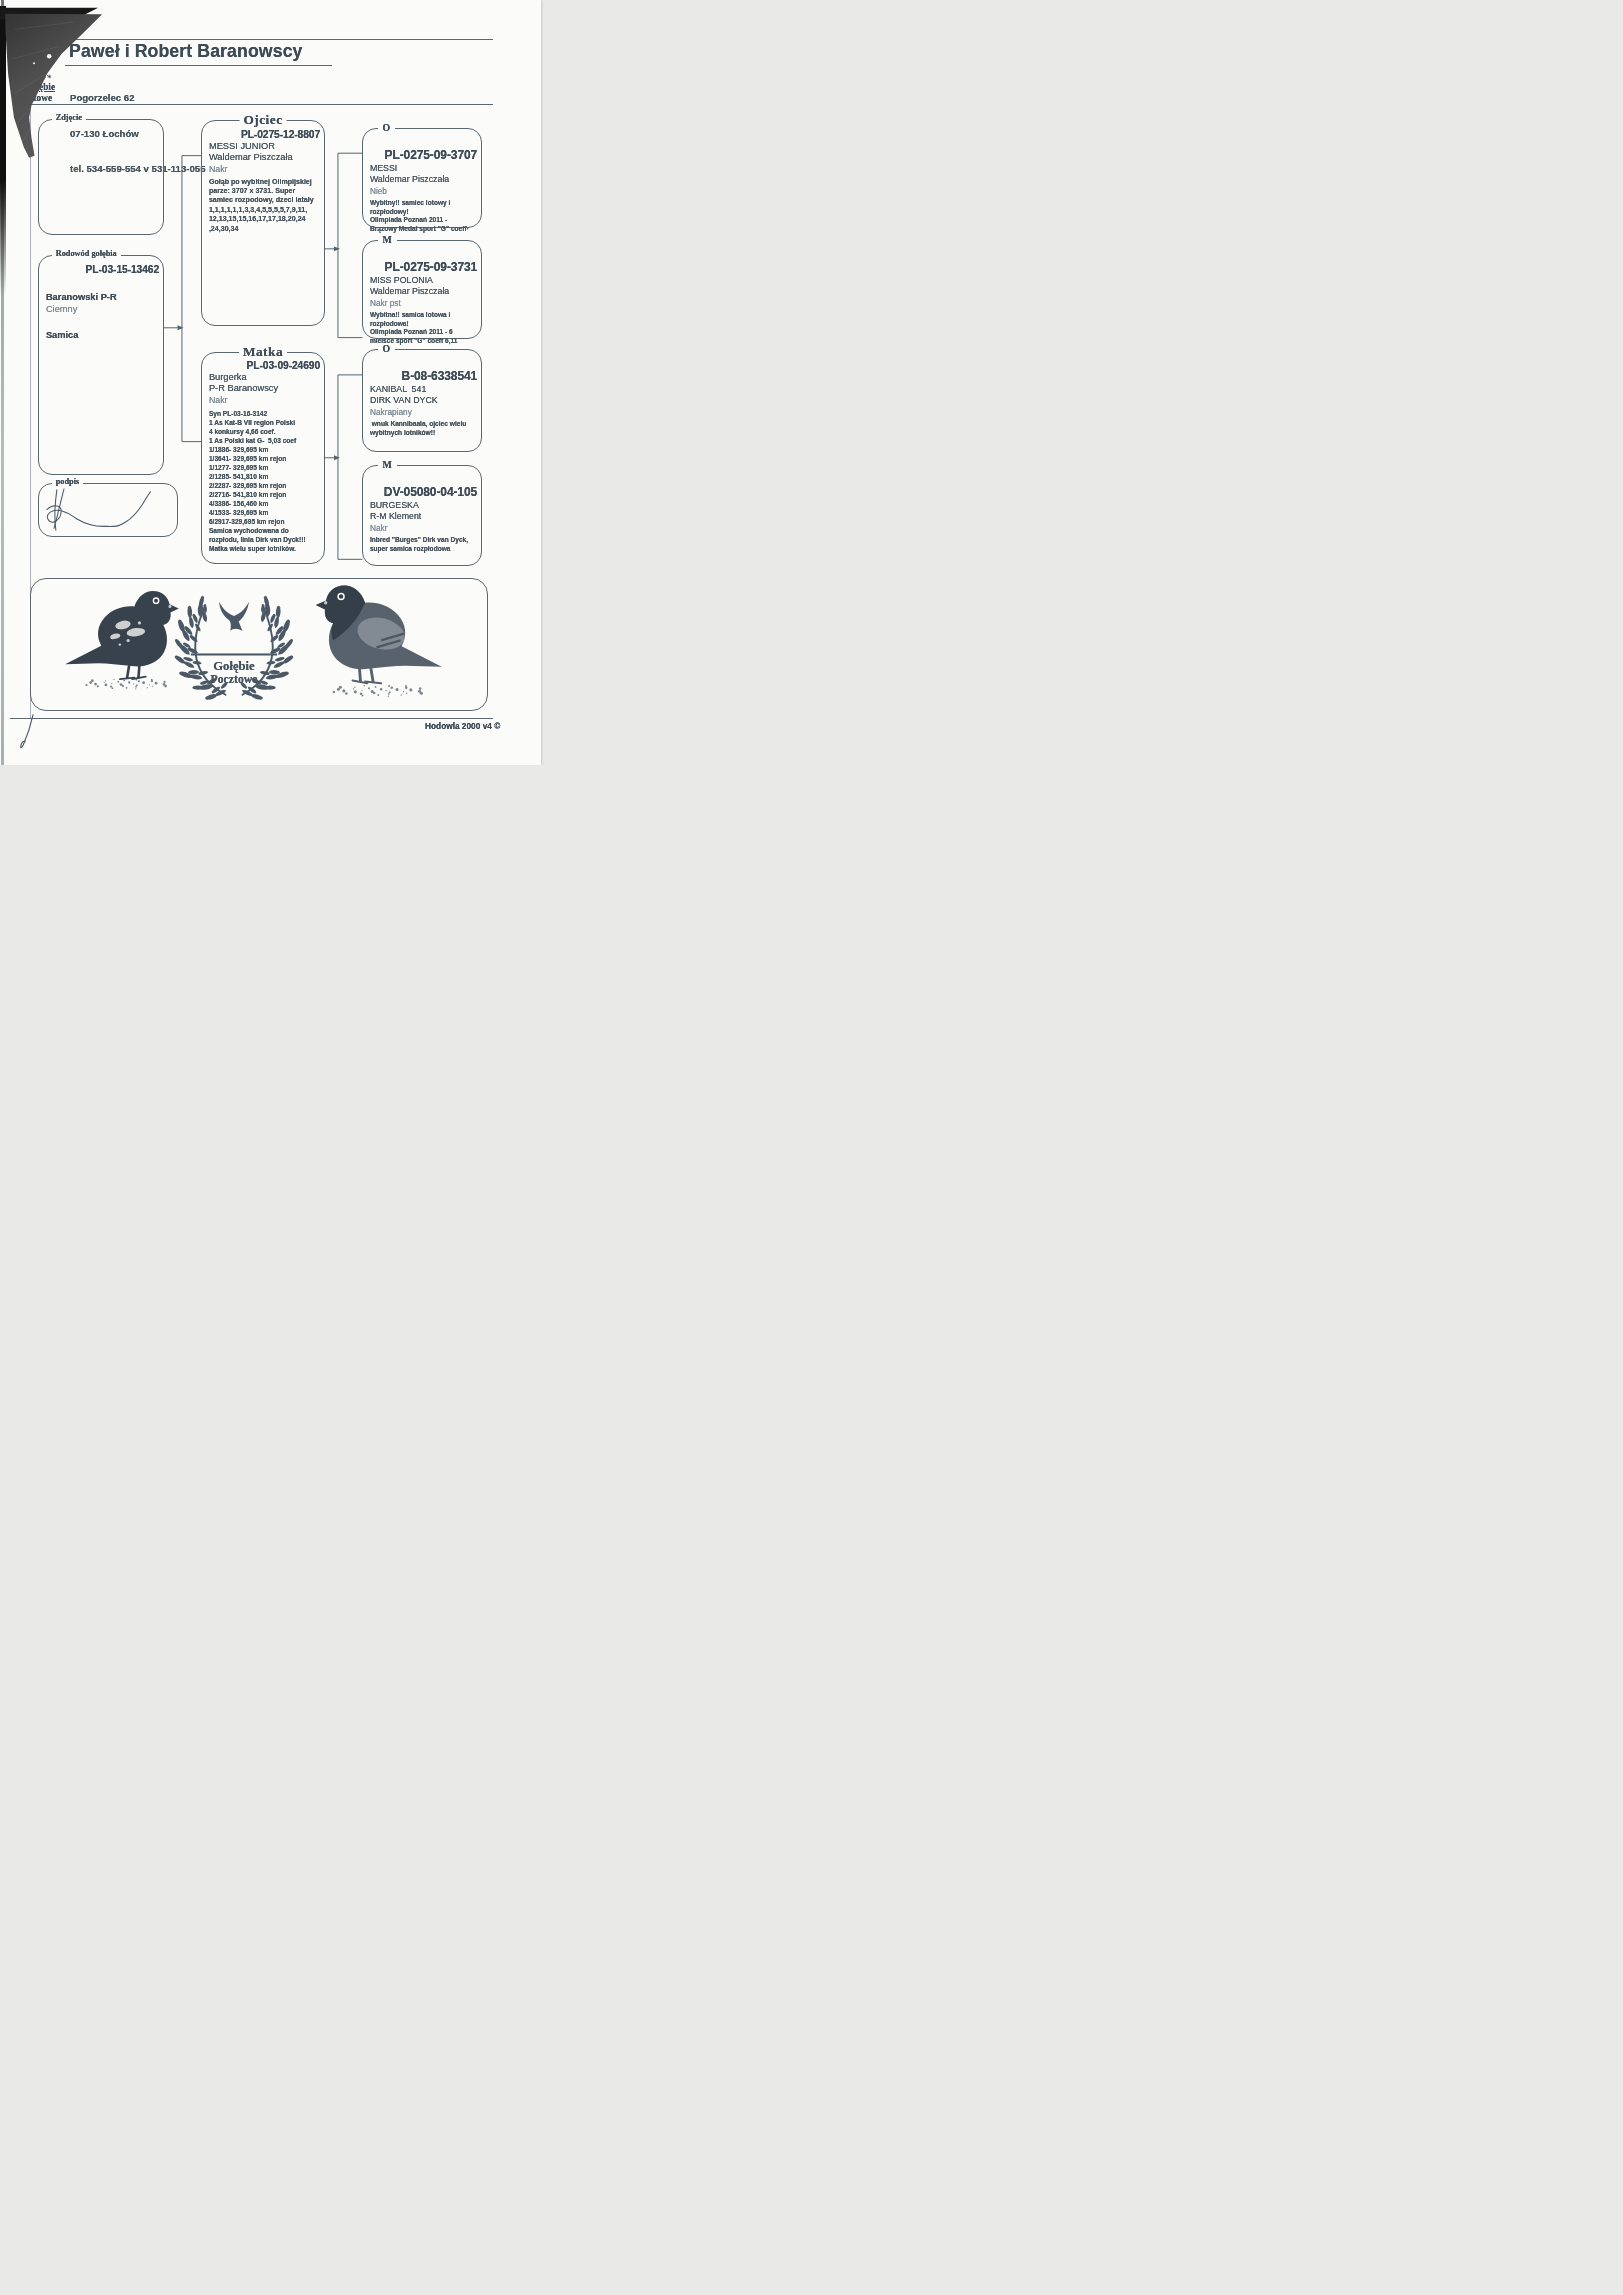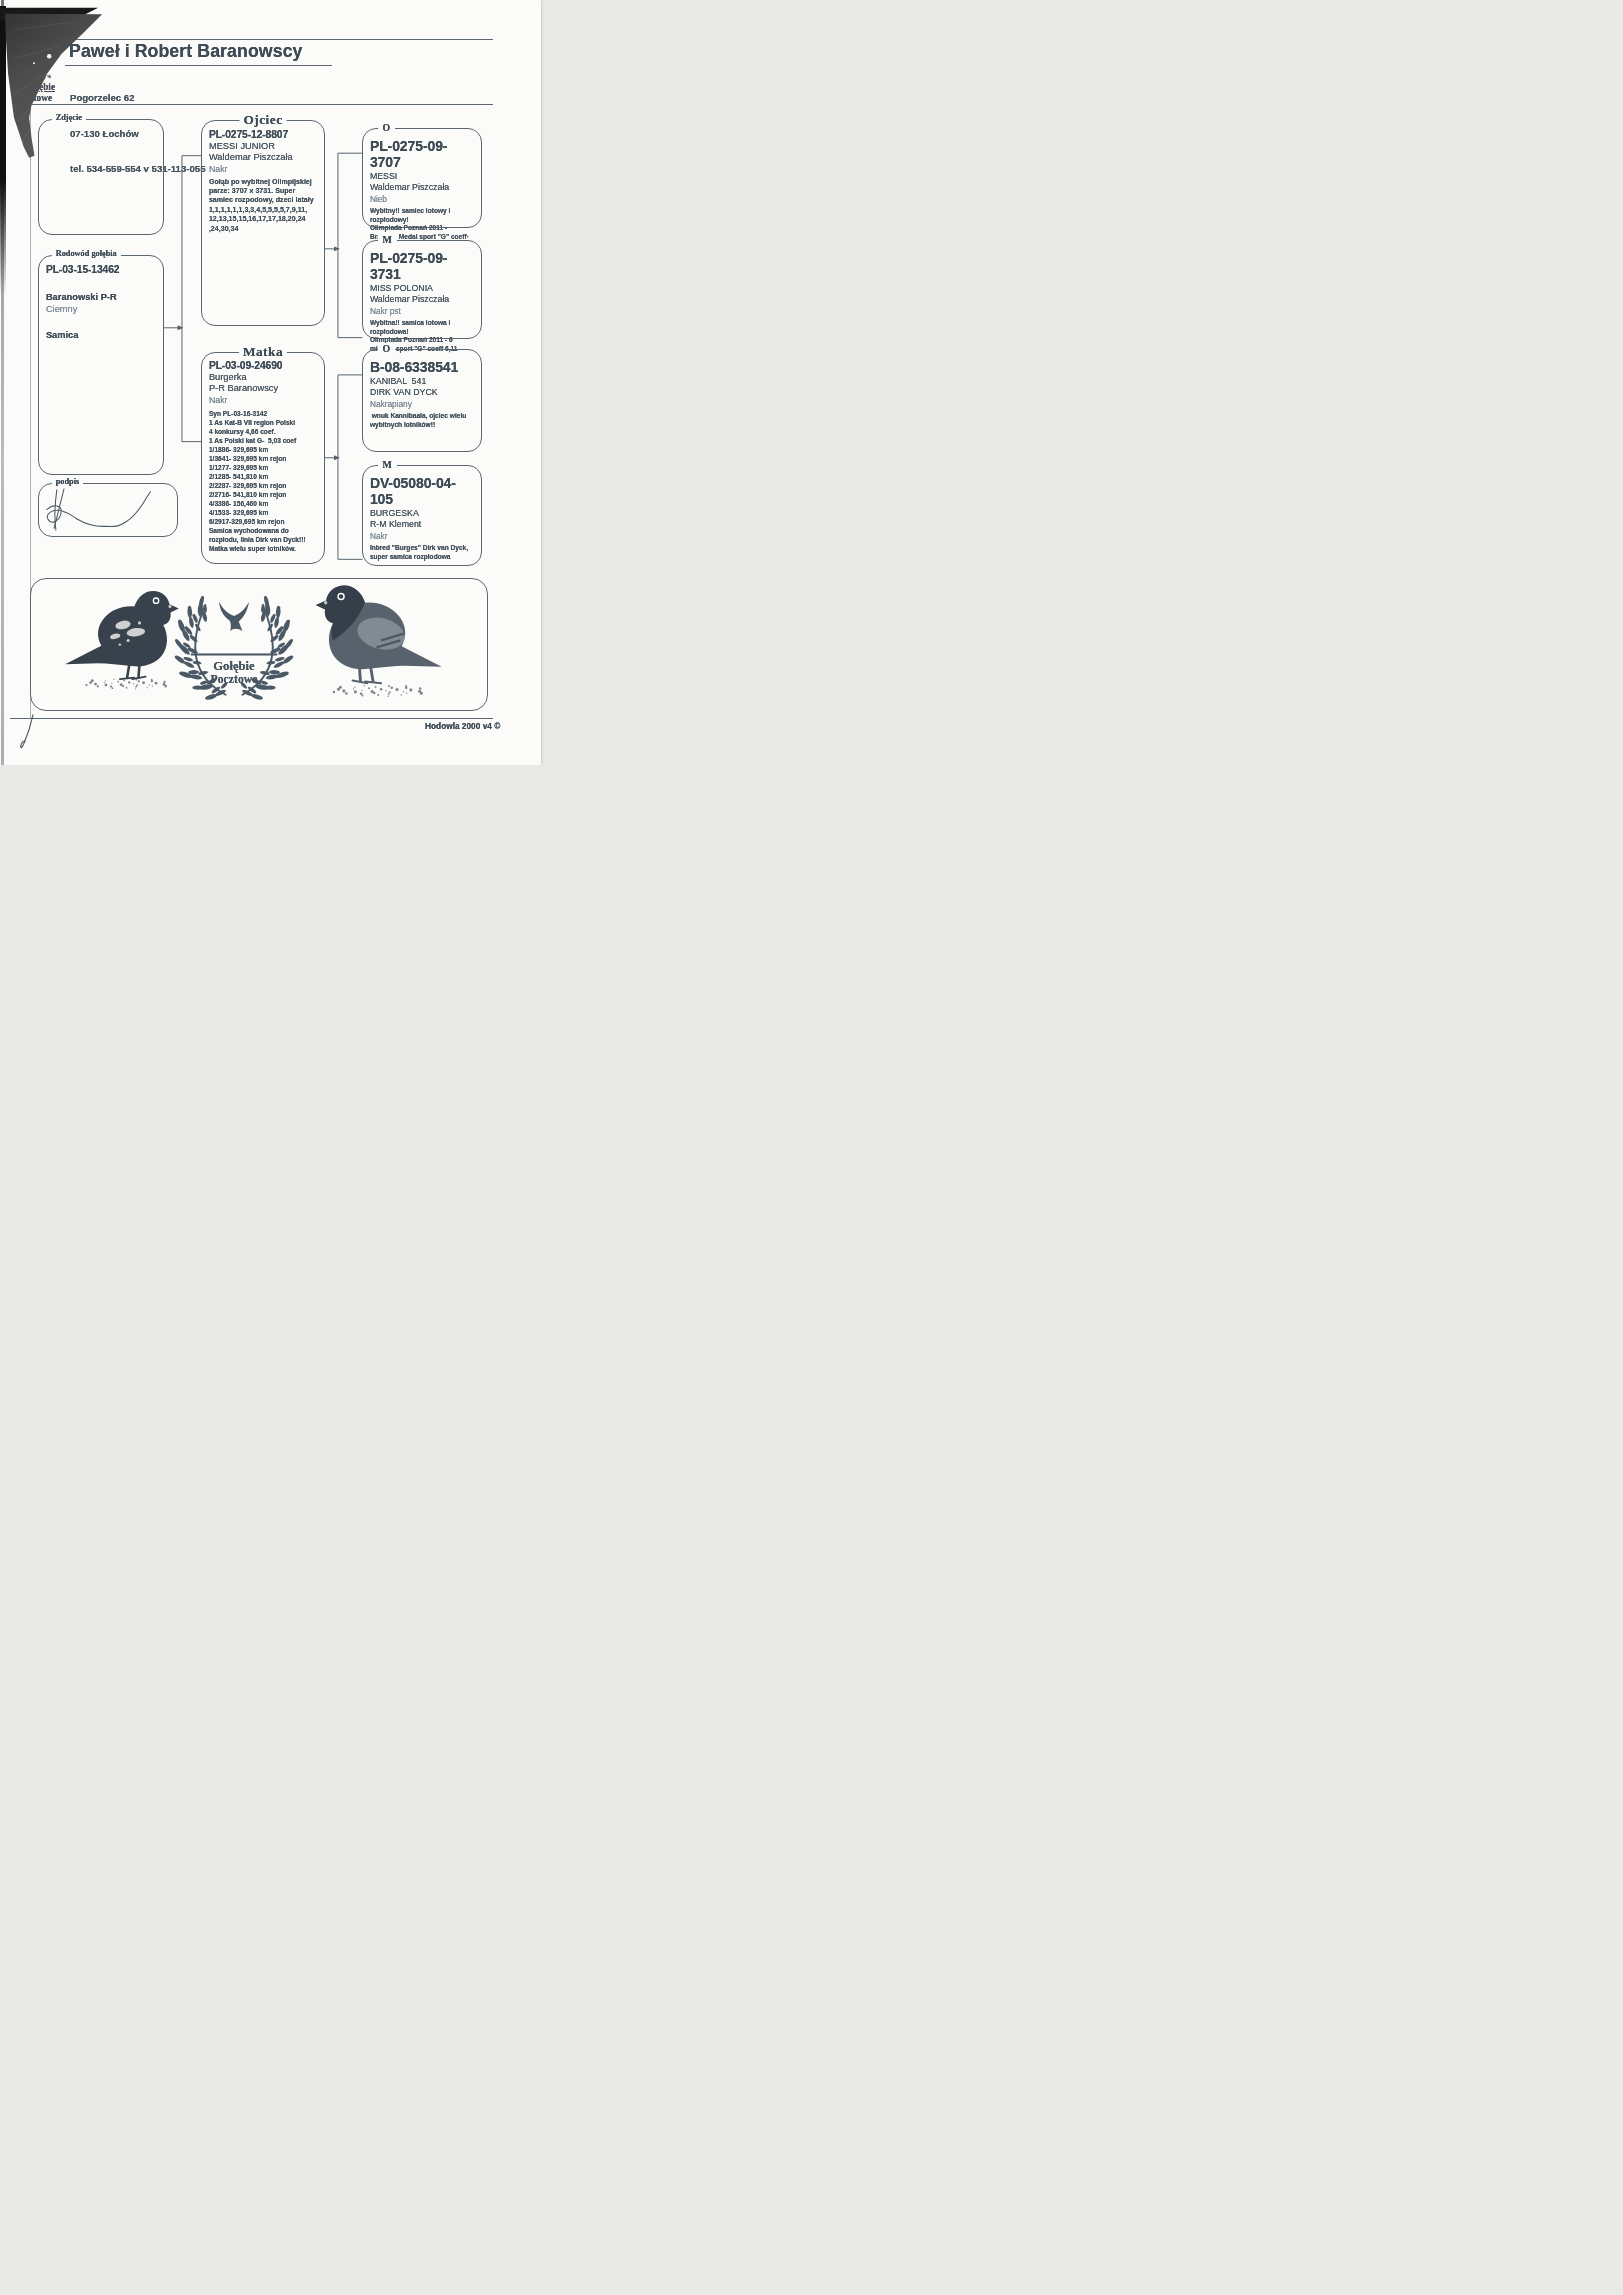--- a/index.html
+++ b/index.html
@@ -53,28 +53,28 @@
   #photo-box{left:38px;top:119px;width:126px;height:116px;}
   #pedigree-box{left:38px;top:255px;width:126px;height:220px;}
   #signature-box{left:38px;top:483px;width:140px;height:54px;}
   #father-box{left:201px;top:120px;width:124px;height:206px;}
   #mother-box{left:201px;top:352px;width:124px;height:212px;}
   #gp-father-sire{left:362px;top:128px;width:120px;height:100px;}
   #gp-father-dam{left:362px;top:240px;width:120px;height:99px;}
   #gp-mother-sire{left:362px;top:349px;width:120px;height:103px;}
   #gp-mother-dam{left:362px;top:465px;width:120px;height:101px;}
 
-  .ring{font-size:10.3px;font-weight:700;color:var(--ink-dark);letter-spacing:-0.1px;margin-top:2.9px;white-space:pre-wrap;}
+  .ring{font-size:10.3px;font-weight:700;color:var(--ink-dark);letter-spacing:-0.1px;margin-top:2.9px;white-space:pre-wrap;text-align:right;}
   .pname{font-size:9.3px;font-weight:400;margin-top:1.5px;white-space:pre-wrap;}
   .powner{font-size:9.3px;margin-top:1px;white-space:pre-wrap;}
   .pcolor{font-size:8.8px;color:var(--ink-light);margin-top:2px;margin-bottom:3.4px;}
   .desc{font-weight:700;color:var(--ink);}
   #father-box .desc{font-size:7.1px;line-height:9.4px;}
   #mother-box .desc{font-size:6.6px;line-height:9px;}
-  .gp .ring{font-size:14px;margin-top:4px;}
+  .gp .ring{font-size:12px;margin-top:14px;}
   .gp .pname{font-size:8.8px;}
   .gp .powner{font-size:8.8px;}
   .gp .pcolor{font-size:8.3px;margin-bottom:2.9px;}
   .gp .desc{font-size:6.6px;line-height:8.4px;}
   .dl{white-space:pre-wrap;}
 
   .subject-owner{margin-top:17.7px;font-size:9.3px;font-weight:700;color:var(--ink-dark);}
   .subject-color{font-size:9.3px;color:var(--ink-light);margin-top:1.5px;}
   .subject-sex{font-size:9.3px;font-weight:700;color:var(--ink-dark);margin-top:16px;}
 

